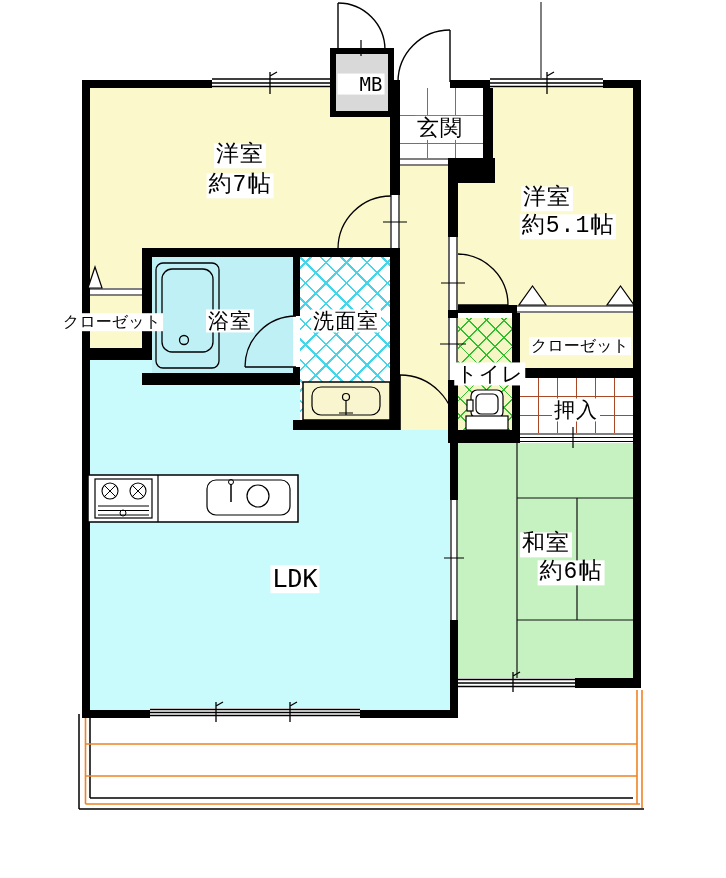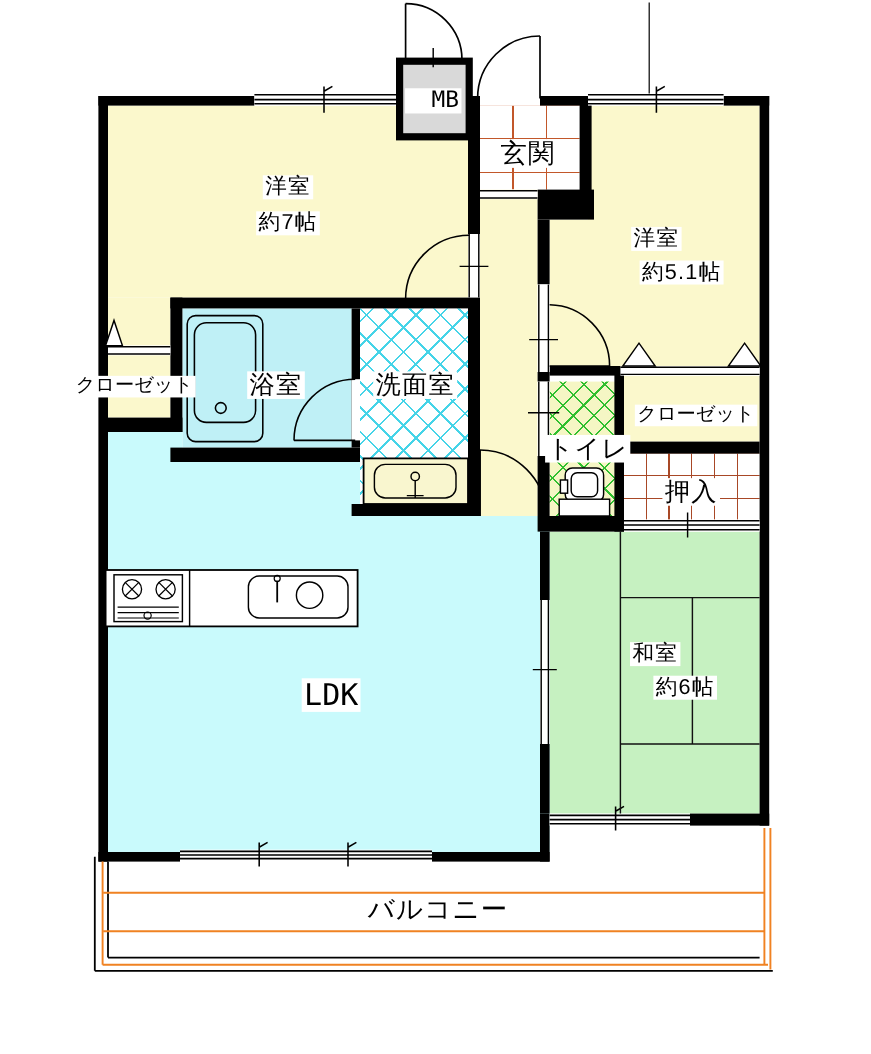--- a/index.html
+++ b/index.html
@@ -23,21 +23,21 @@
     repeating-linear-gradient(-45deg,transparent 0 13px,var(--c-washroom_hatch,#45D4E8) 13px 14.5px),#fff;}
   .f-toilet{background:
     repeating-linear-gradient(45deg,transparent 0 11px,var(--c-toilet_hatch,#2FBF2F) 11px 12.3px),
     repeating-linear-gradient(-45deg,transparent 0 11px,var(--c-toilet_hatch,#2FBF2F) 11px 12.3px),
     var(--c-toilet_bg,#F5F6C4);}
   #mb-box{position:absolute;left:330px;top:48px;width:64px;height:69px;background:var(--c-wall,#000);}
   #mb-inner{position:absolute;left:6px;top:6px;right:6px;bottom:6px;background:var(--c-meter_gray,#D9D9D9);}
   svg#linework{position:absolute;left:0;top:0;pointer-events:none;}
   .lbl{position:absolute;transform:translate(-50%,-50%);background:#fff;white-space:nowrap;
        line-height:1.1;padding:0 2px;letter-spacing:1px;}
-  .s23{font-size:18px;} .s22{font-size:22px;} .s21{font-size:21px;} .s16{font-size:16px;letter-spacing:0;}
+  .s23{font-size:23px;font-family:Liberation Mono, monospace;} .s22{font-size:22px;} .s21{font-size:21px;} .s16{font-size:16px;letter-spacing:0;}
   .mono{font-family:"DejaVu Sans Mono","Liberation Mono",monospace;letter-spacing:0;}
   .s25{font-size:25px;} .s19{font-size:19px;}
 </style>
 </head>
 <body>
 
 <div id="plan">
 
   <div class="fill f-yellow" style="left:90px;top:88px;width:300px;height:160px;"></div>
   <div class="fill f-yellow" style="left:90px;top:248px;width:52px;height:40px;"></div>
@@ -208,16 +208,15 @@
   <div class="lbl s23" style="left:547px;top:199px;">洋室</div>
   <div class="lbl s23" style="left:568px;top:227px;">約5.1帖</div>
   <div class="lbl s16" style="left:112px;top:322px;">クローゼット</div>
   <div class="lbl s21" style="left:230px;top:321px;text-align:right;">浴室</div>
   <div class="lbl s21" style="left:346px;top:321px;">洗面室</div>
   <div class="lbl s21" style="left:490px;top:374px;">トイレ</div>
   <div class="lbl s16" style="left:580px;top:346px;">クローゼット</div>
   <div class="lbl s21" style="left:576px;top:410px;">押入</div>
   <div class="lbl s23" style="left:546px;top:545px;">和室</div>
   <div class="lbl s23" style="left:547px;top:573px;margin-left:24px;">約6帖</div>
-  <div class="lbl s25 mono" style="left:276px;top:579px;">LDK</div>
-  <div class="lbl s22" style="left:365px;top:758px;">バルコニー</div>
+  <div class="lbl s25 mono" style="left:295px;top:579px;">LDK</div>
 
 </div>
 
 </body></html>

